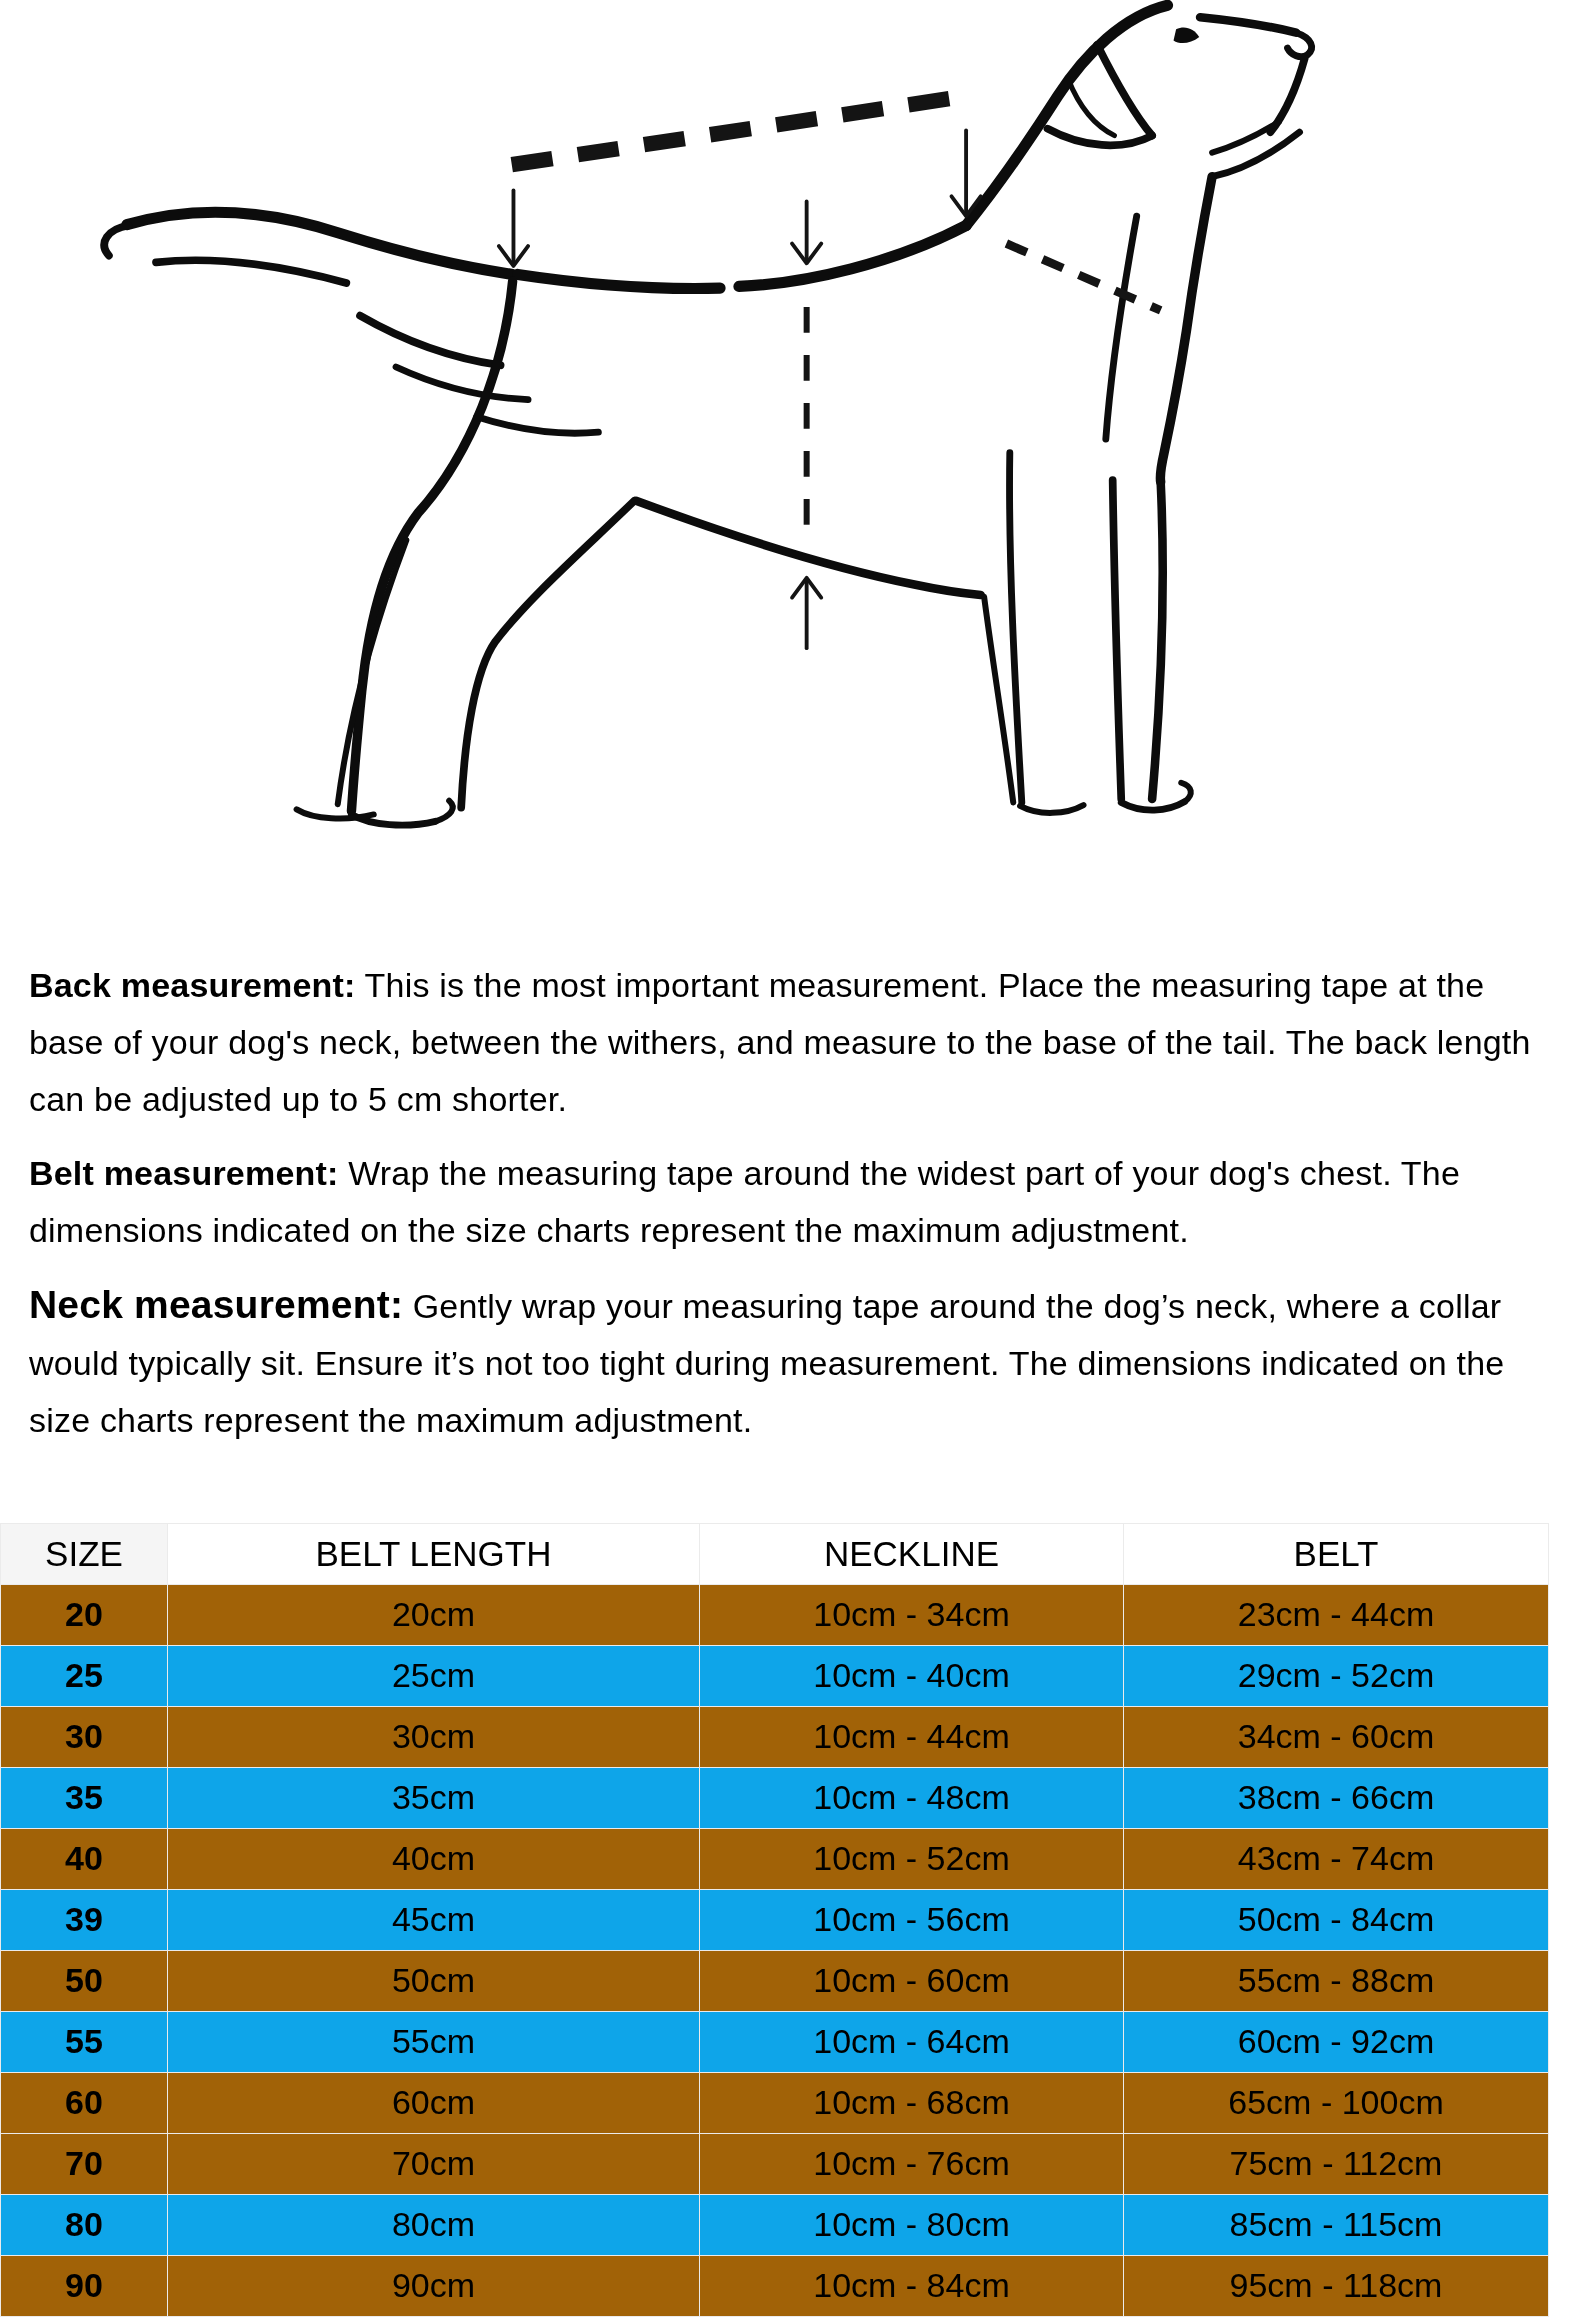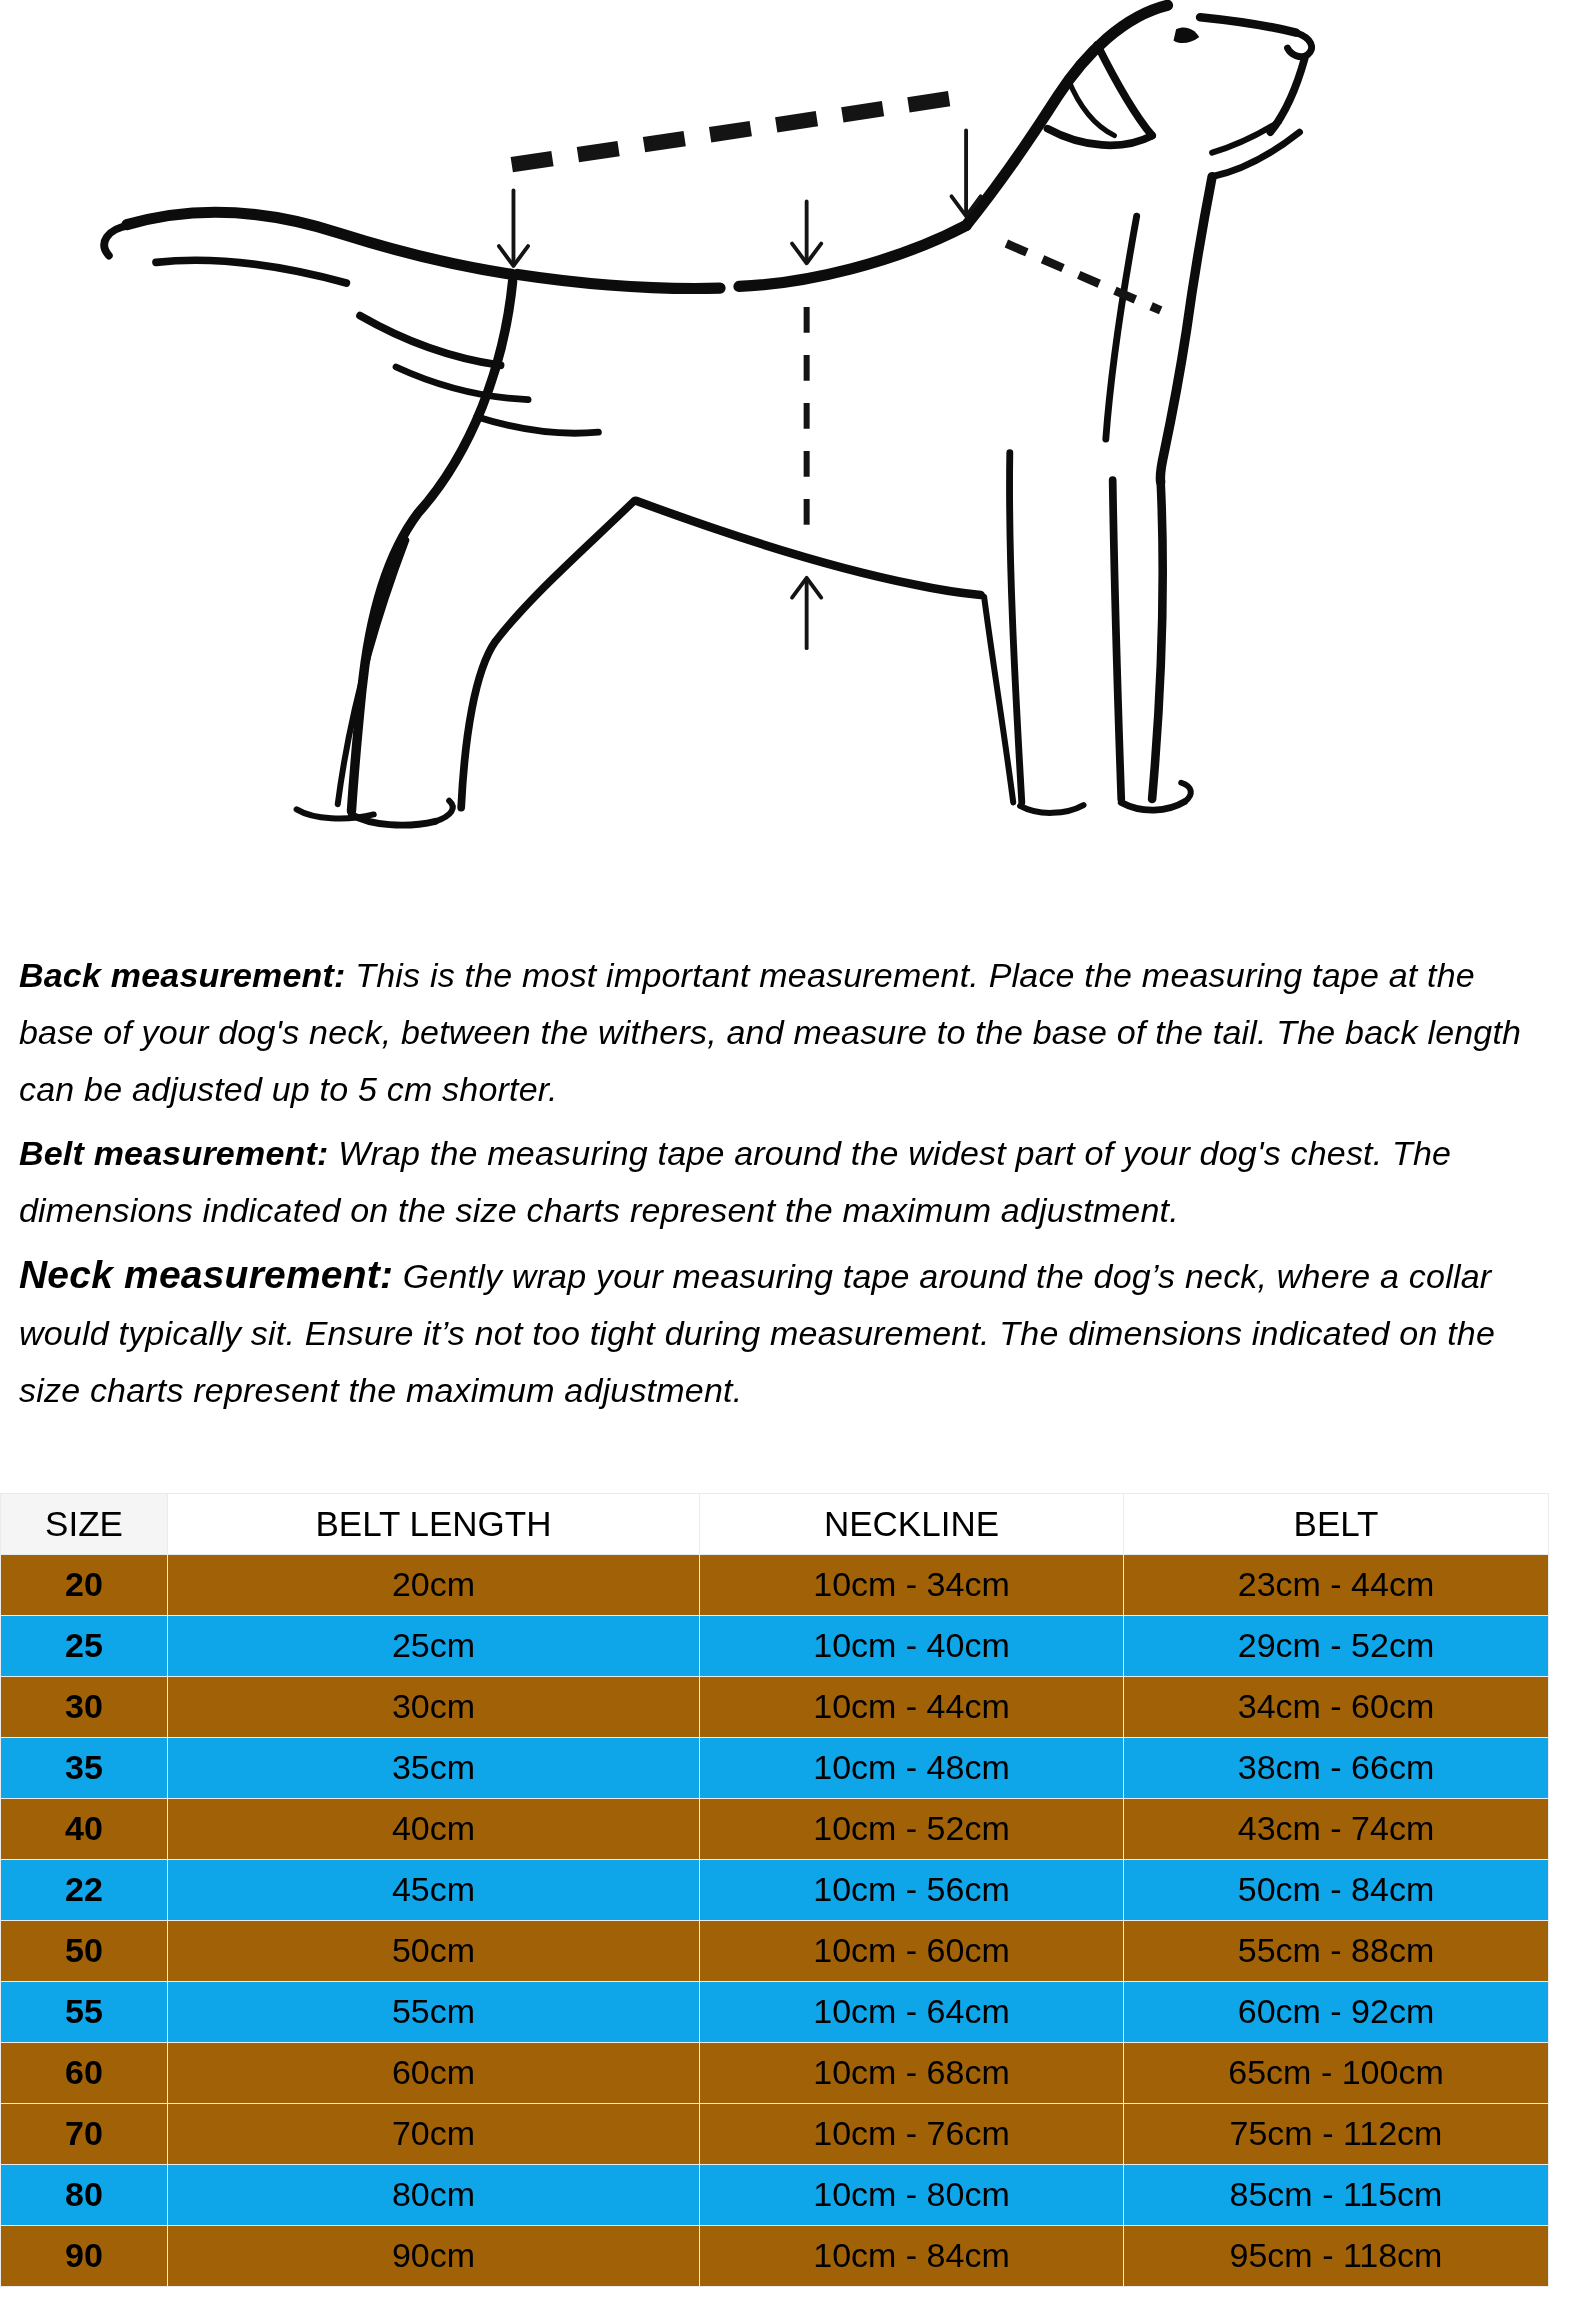--- a/index.html
+++ b/index.html
@@ -13,21 +13,21 @@
   .figure-wrap { width: 1579px; height: 926px; }
   .figure-wrap svg { display: block; }
 
   .copy {
     padding: 13.7px 12px 0 12px;
     width: 1543px;
     font-size: 34px;
     line-height: 57px;
     letter-spacing: 0.2px;
   }
-  .copy p { margin: 7px; font-style: italic; }
+  .copy p { margin: 17px; }
   .lbl { font-weight: 700; }
   .lbl-small { font-weight: 700; font-size: 39px; }
 
   table.size-chart {
     border-collapse: collapse;
     table-layout: fixed;
     width: 1549px;
     margin-top: 74px;
   }
   .size-chart th, .size-chart td {
@@ -185,21 +185,21 @@
           <td>10cm - 48cm</td>
           <td>38cm - 66cm</td>
         </tr>
         <tr class="odd">
           <td class="col-size">40</td>
           <td>40cm</td>
           <td>10cm - 52cm</td>
           <td>43cm - 74cm</td>
         </tr>
         <tr class="even">
-          <td class="col-size">22</td>
+          <td class="col-size">39</td>
           <td>45cm</td>
           <td>10cm - 56cm</td>
           <td>50cm - 84cm</td>
         </tr>
         <tr class="odd">
           <td class="col-size">50</td>
           <td>50cm</td>
           <td>10cm - 60cm</td>
           <td>55cm - 88cm</td>
         </tr>

